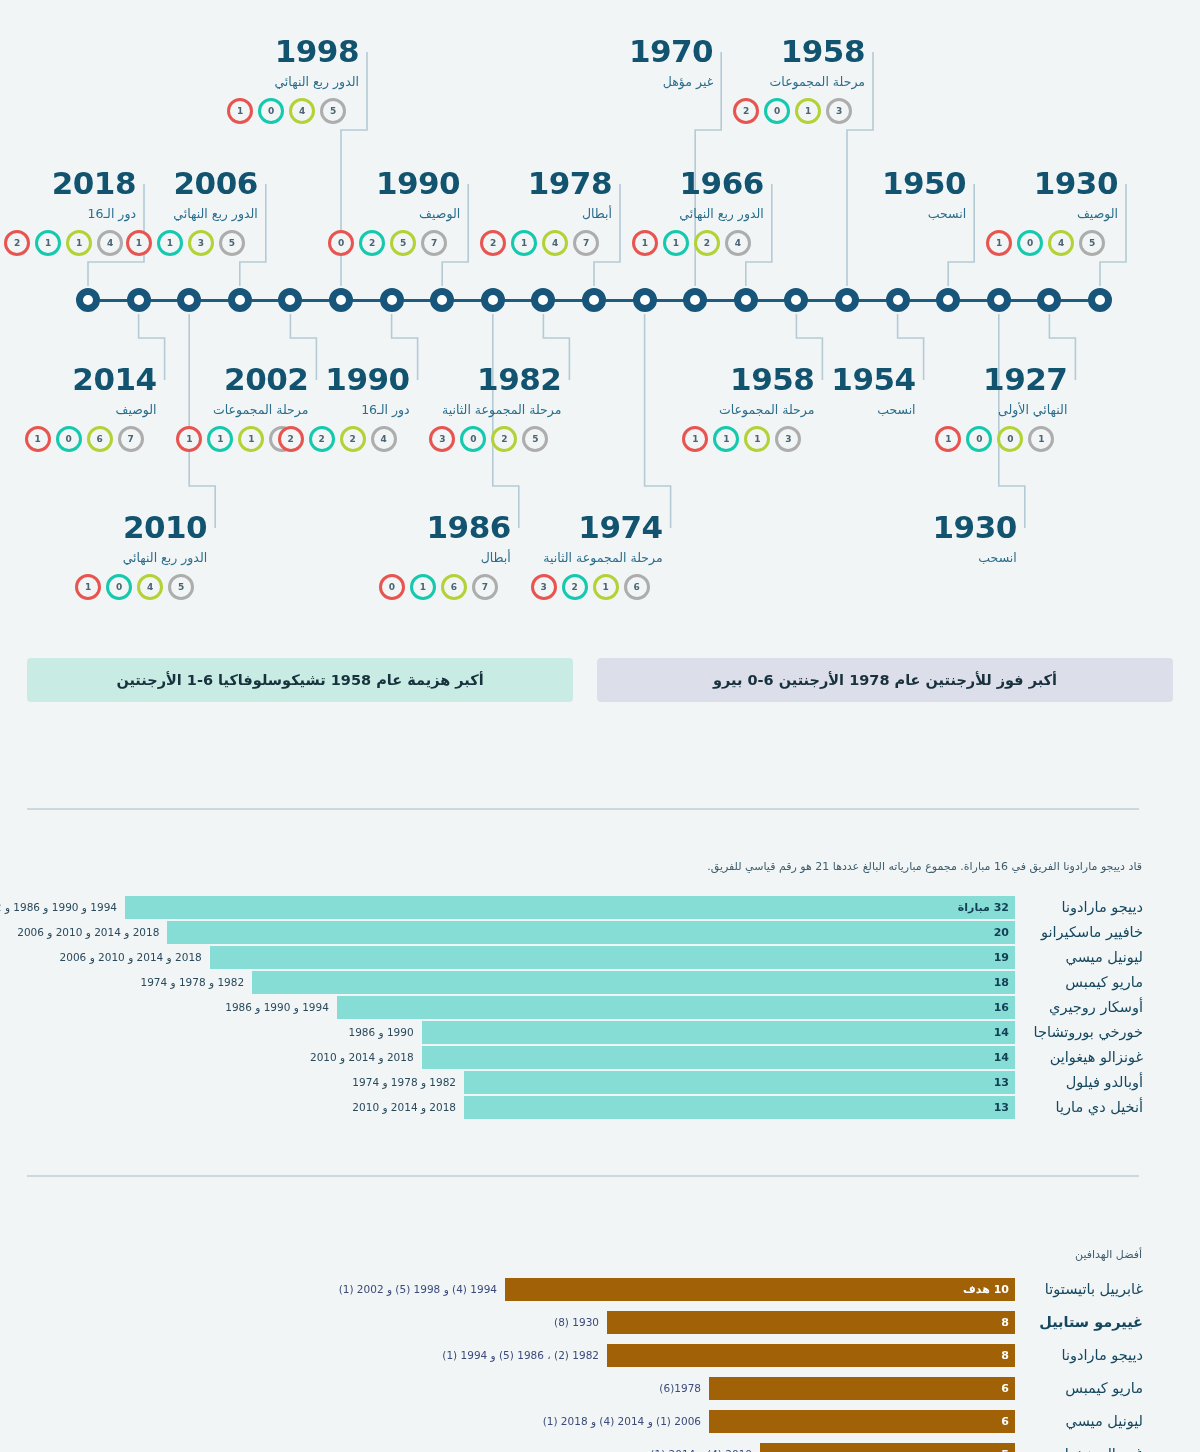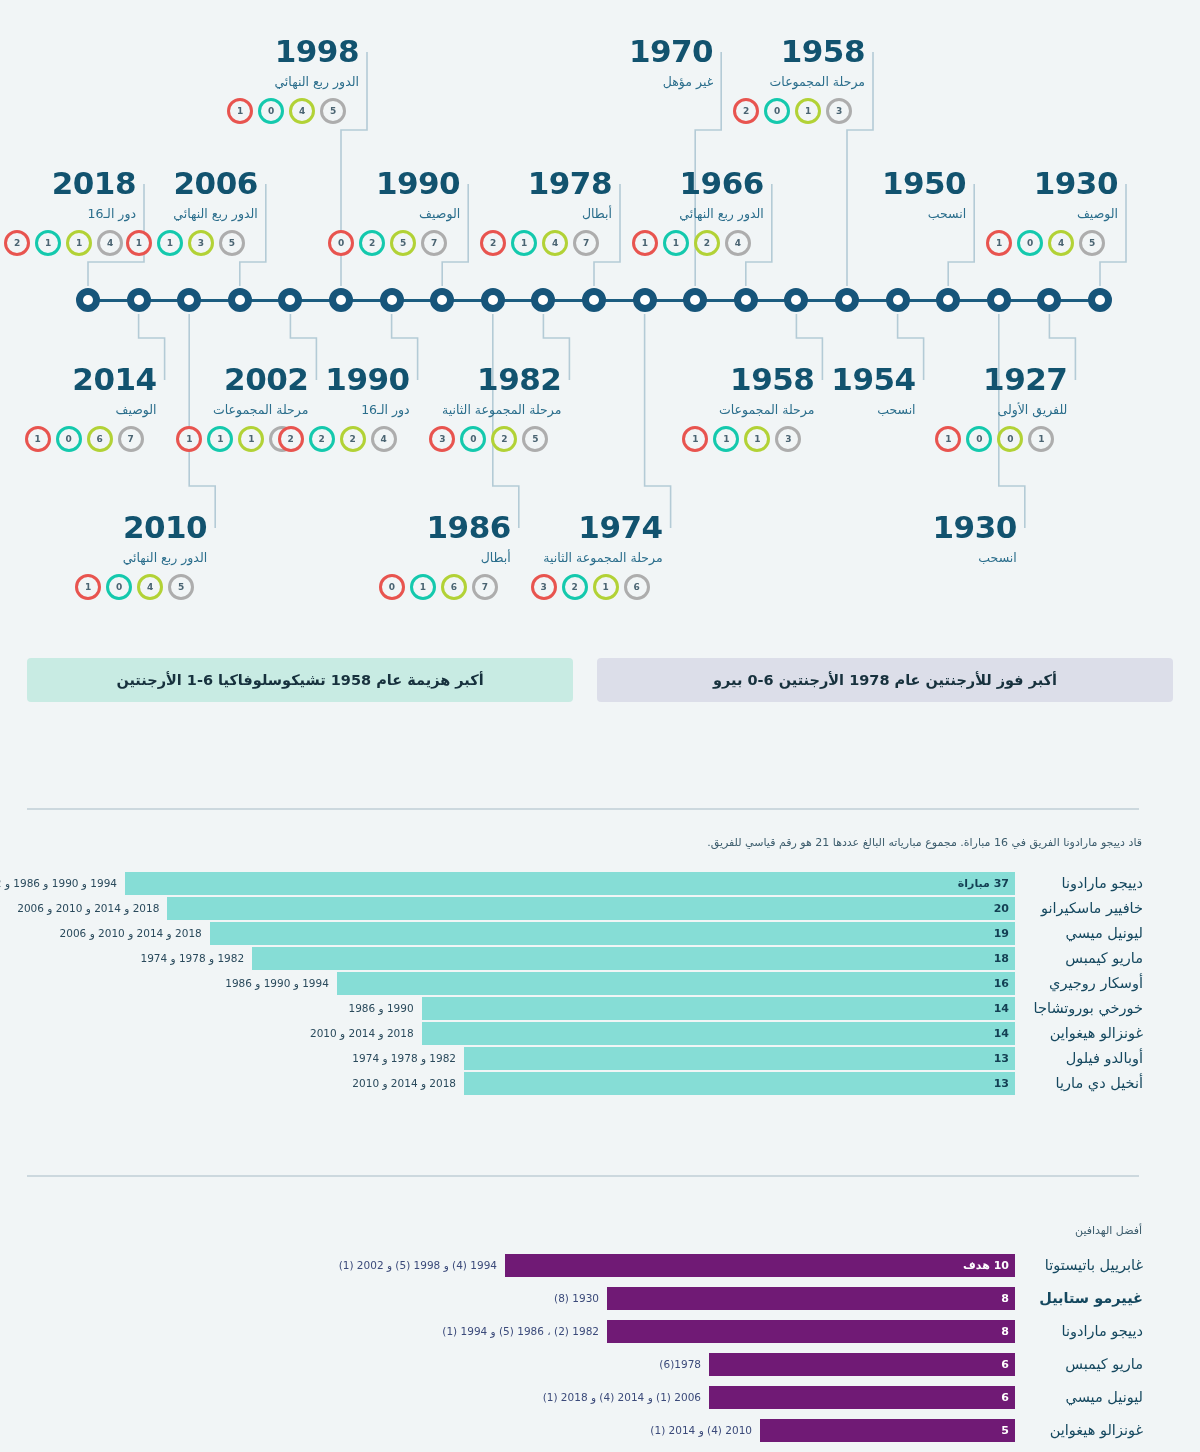--- a/index.html
+++ b/index.html
@@ -59,21 +59,21 @@
     position:absolute;height:44px;border-radius:4px;
     display:flex;align-items:center;justify-content:center;
     font-size:14.5px;color:#17313d;font-weight:bold;direction:rtl;
   }
   .banner-loss{left:27px;top:0;width:546px;background:#c8ebe3;}
   .banner-win{left:597px;top:0;width:576px;background:#dcdee9;}
 
   .rule{position:absolute;left:27px;width:1112px;height:2px;background:#ccd8de;}
 
   
-  .chart-sec{position:absolute;left:0;width:1200px;}
+  .chart-sec{position:absolute;left:0;width:1200px;margin-top:24px;}
   .chart-note{
     position:absolute;right:58px;font-size:11px;color:#3d5d6d;direction:rtl;
     text-align:right;white-space:nowrap;
   }
   .row{position:absolute;height:23px;display:block;}
   .row .name{
     position:absolute;right:0;width:120px;text-align:right;
     font-size:14.5px;color:#15485f;line-height:23px;direction:rtl;white-space:nowrap;
   }
   .row .bar{
@@ -82,21 +82,21 @@
   }
   .row .val{
     position:absolute;right:6px;font-size:11px;font-weight:bold;color:#133f53;
     line-height:23px;direction:rtl;white-space:nowrap;
   }
   .row .years{
     position:absolute;font-size:10.5px;color:#2a4a5c;line-height:23px;
     white-space:nowrap;direction:rtl;
   }
   .bar-teal{background:#86ddd6;}
-  .bar-blue{background:#701a75;}
+  .bar-blue{background:#a16207;}
   .bar-blue + .val, .bar-blue .val{color:#ffffff;}
   .row.scorer .val{color:#ffffff;}
   .row.scorer .years{color:#3b4a7a;}
 </style>
 </head>
 <body>
 
 <div class="timeline-wrap">
   <div class="axis-line"></div>
   <div id="dots">
@@ -433,21 +433,21 @@
       <div class="card" style="width: 132px; top: 168px; left: 834.2px;">
         <div class="yr">1950</div>
         <div class="res">انسحب</div>
       </div>
       <div class="card" style="width: 132px; top: 512px; left: 884.8px;">
         <div class="yr">1930</div>
         <div class="res">انسحب</div>
       </div>
       <div class="card" style="width: 132px; top: 364px; left: 935.4px;">
         <div class="yr">1927</div>
-        <div class="res">للفريق الأولى</div>
+        <div class="res">النهائي الأولى</div>
         <div class="badges">
           <div class="badge b-red">1</div>
           <div class="badge b-teal">0</div>
           <div class="badge b-lime">0</div>
           <div class="badge b-gray">1</div>
         </div>
       </div>
       <div class="card" style="width: 132px; top: 168px; left: 986px;">
         <div class="yr">1930</div>
         <div class="res">الوصيف</div>
@@ -467,21 +467,21 @@
 </div>
 
 <div class="rule" style="top:808px;"></div>
 
 <div class="chart-sec" id="chart-appearances" style="top:836px;height:300px;">
   <div class="chart-note" id="app-note" style="top:0;">قاد دييجو مارادونا الفريق في 16 مباراة. مجموع مبارياته البالغ عددها 21 هو رقم قياسي للفريق.</div>
   <div id="app-rows">
       <div class="row" style="top: 36px; right: 0px; left: 0px;">
         <div class="name" style="width: 120px; right: 57px;">دييجو مارادونا</div>
         <div class="bar bar-teal" style="width: 890px; right: 185px;">
-          <div class="val">37 مباراة</div>
+          <div class="val">32 مباراة</div>
         </div>
         <div class="years" style="right: 1083px;">1994 و 1990 و 1986 و 1982</div>
       </div>
       <div class="row" style="top: 61px; right: 0px; left: 0px;">
         <div class="name" style="width: 120px; right: 57px;">خافيير ماسكيرانو</div>
         <div class="bar bar-teal" style="width: 847.619px; right: 185px;">
           <div class="val">20</div>
         </div>
         <div class="years" style="right: 1040.62px;">2018 و 2014 و 2010 و 2006</div>
       </div>

